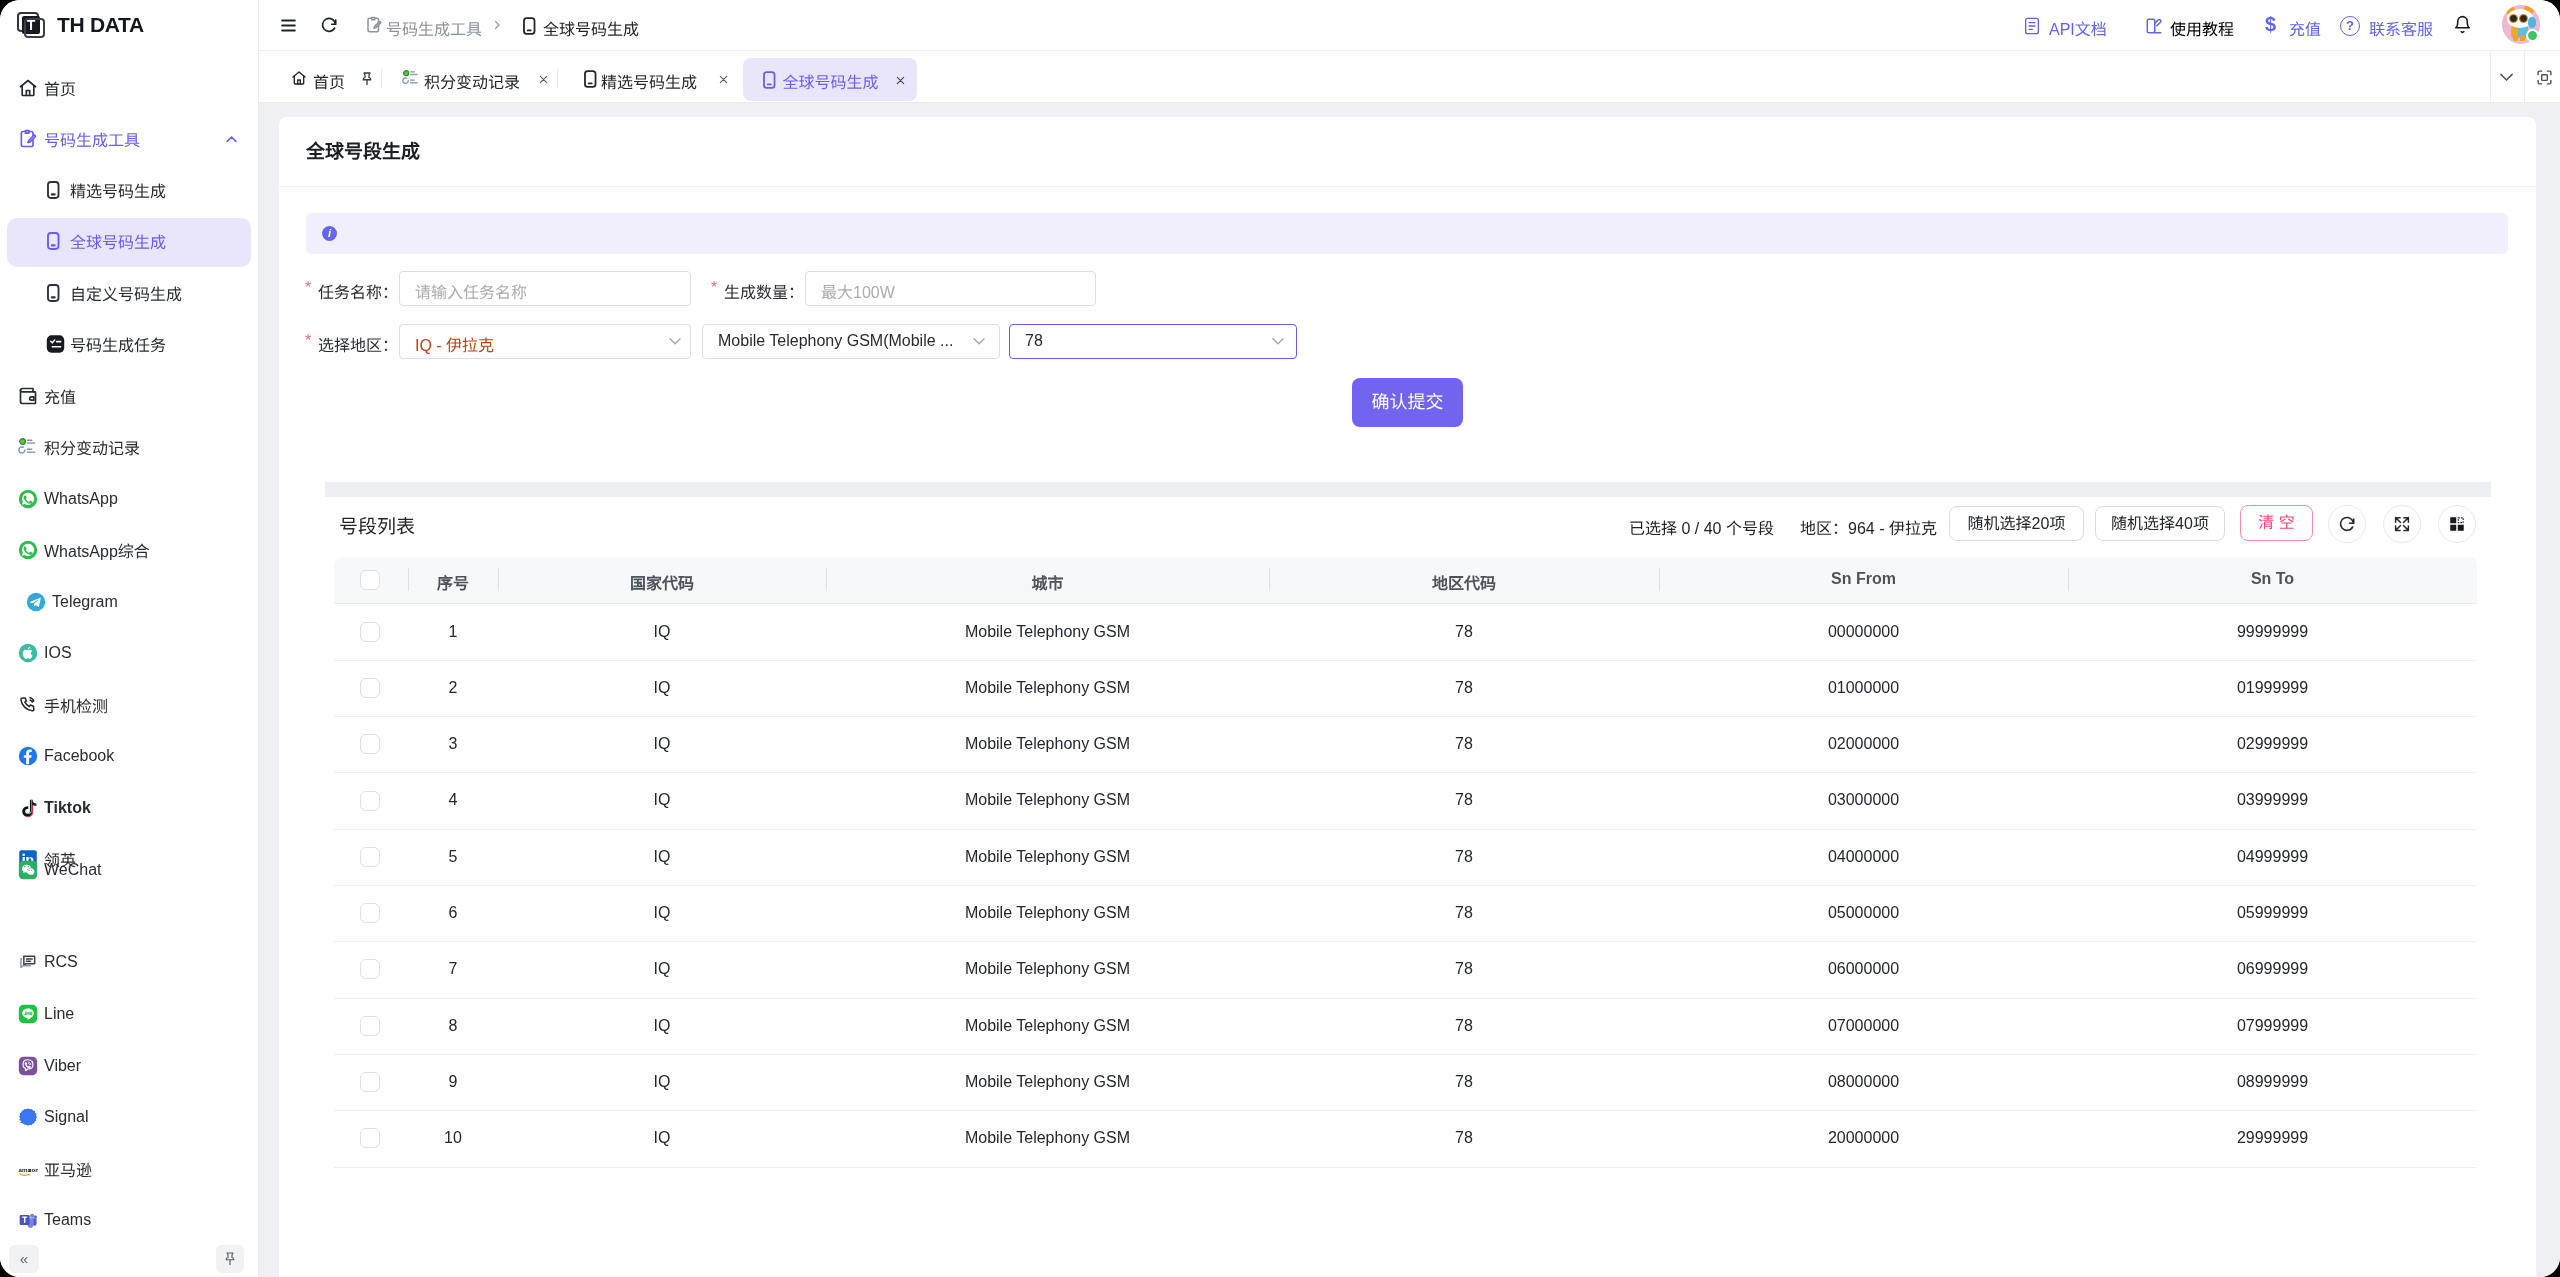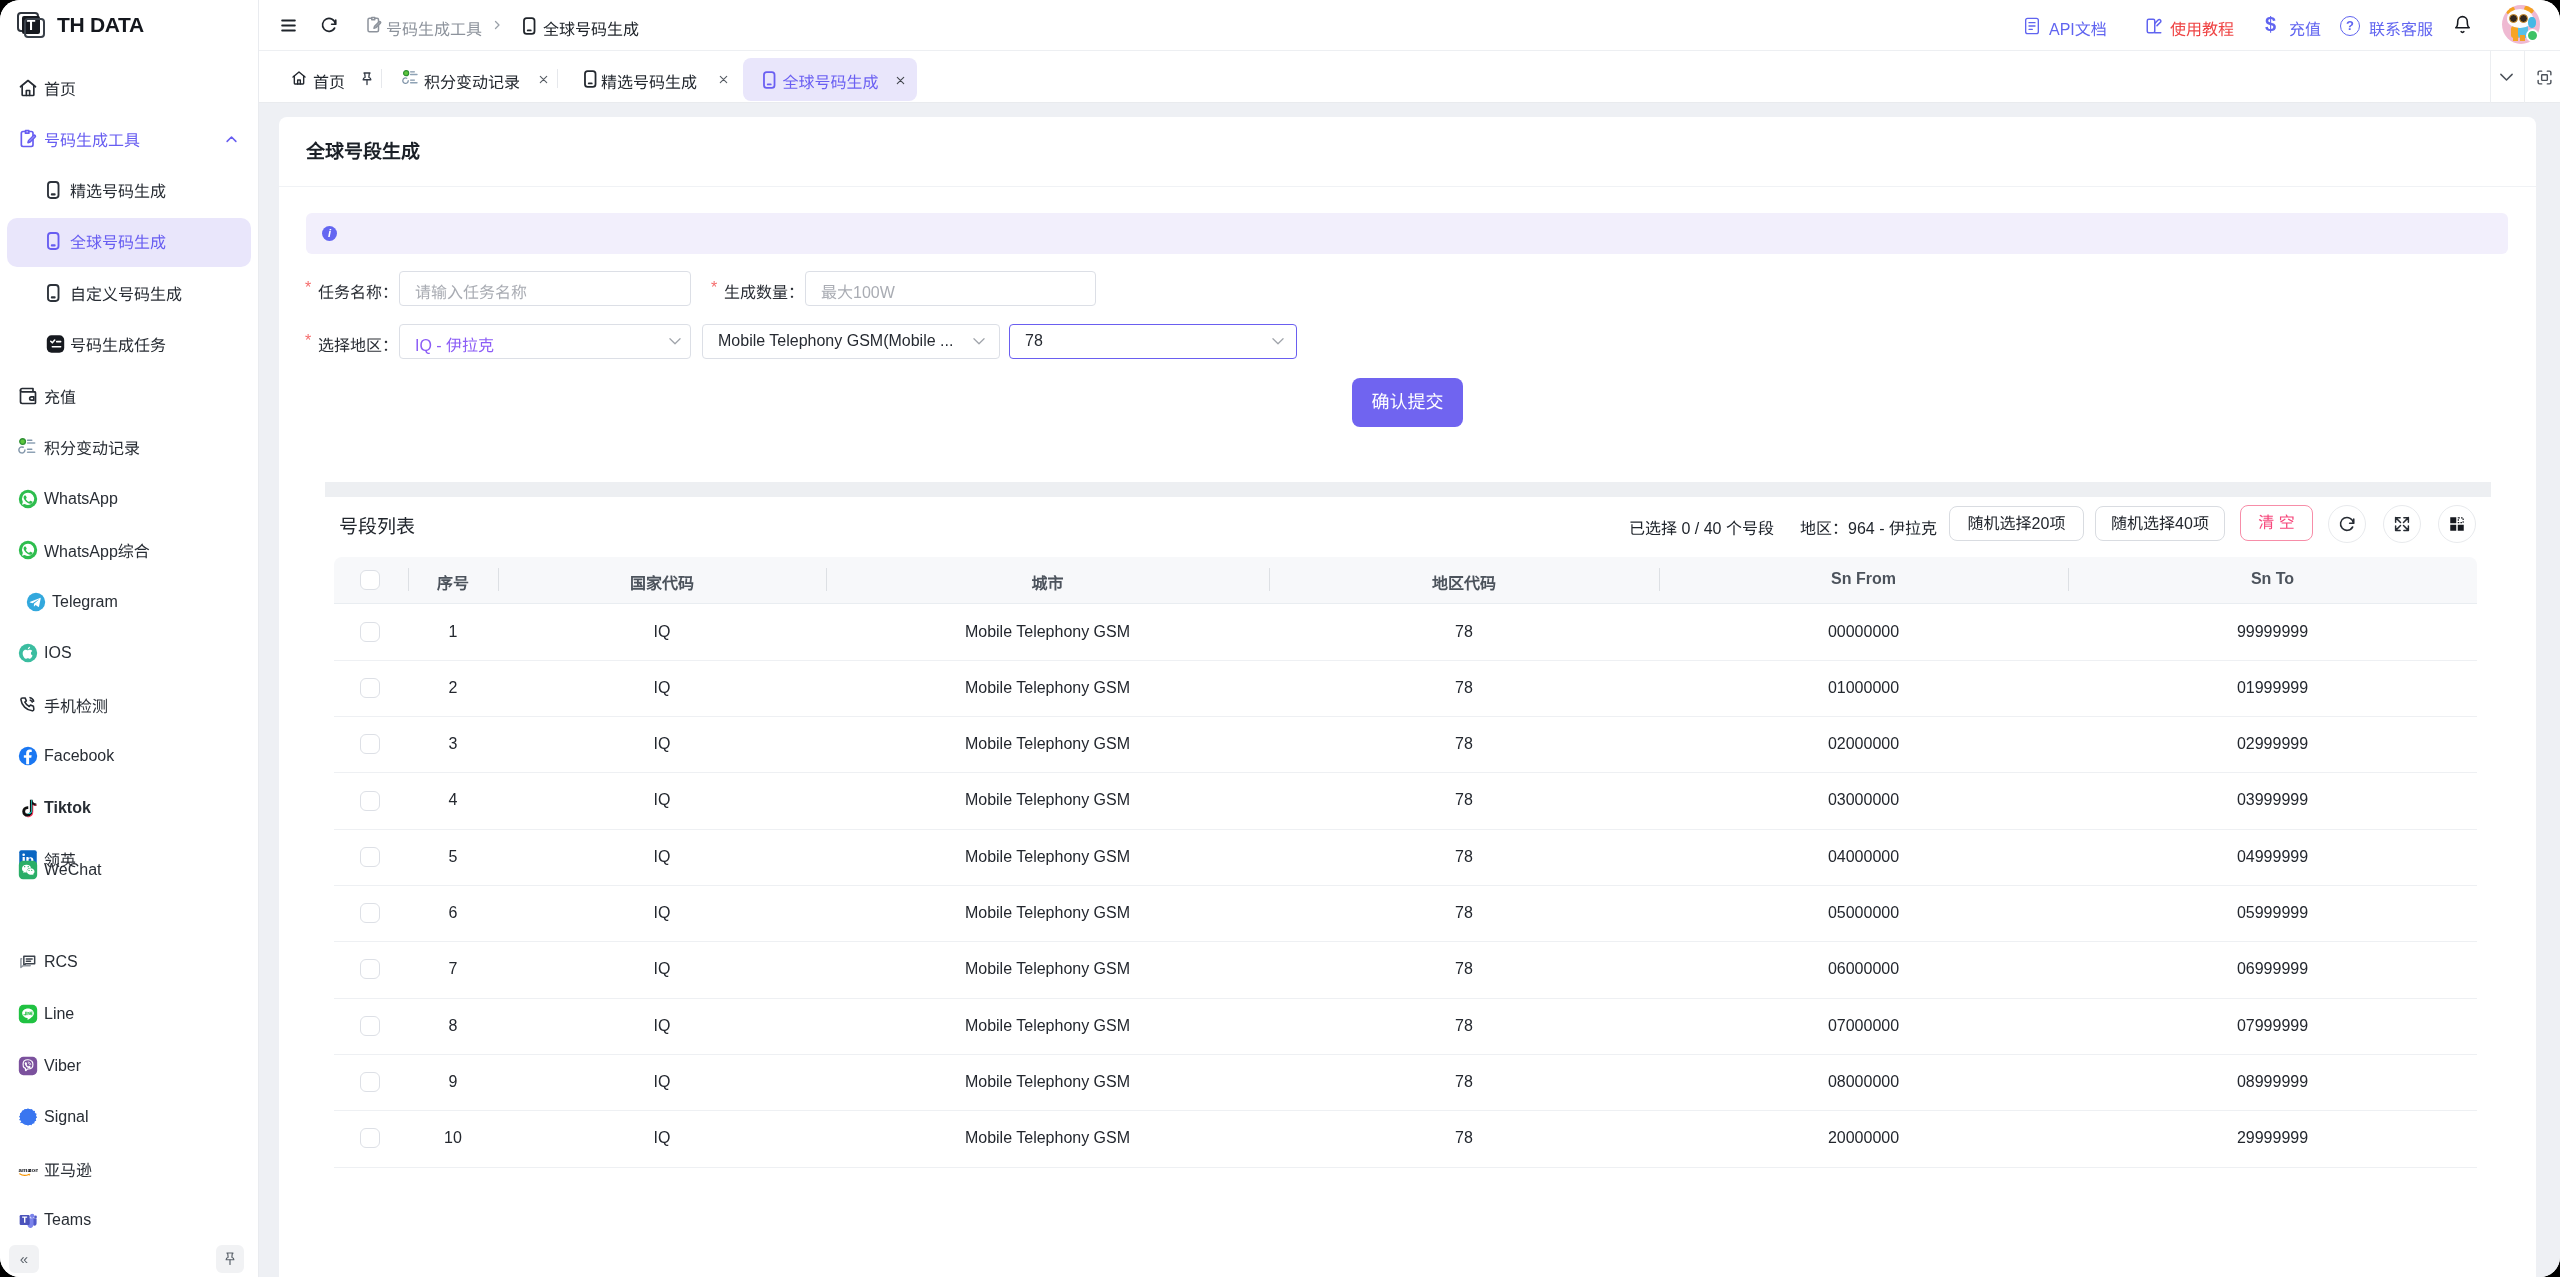--- a/index.html
+++ b/index.html
@@ -46,21 +46,21 @@
       <div class="abs" style="left:120px;top:153.5px;width:292px;height:35px;border:1px solid #dcdfe6;border-radius:4px;"></div>
       <span class="txt" style="left:136px;top:162px;font-size:16px;color:#a9acb3;">请输入任务名称</span>
       <span class="txt" style="left:432px;top:162px;font-size:16px;color:#f56c6c;">*</span>
       <span class="txt" style="left:445px;top:162px;font-size:16px;color:#2a2e35;">生成数量：</span>
       <div class="abs" style="left:526px;top:153.5px;width:291px;height:35px;border:1px solid #dcdfe6;border-radius:4px;"></div>
       <span class="txt" style="left:542px;top:162px;font-size:16px;color:#a9acb3;">最大100W</span>
 
       <span class="txt" style="left:26px;top:215px;font-size:16px;color:#f56c6c;">*</span>
       <span class="txt" style="left:39px;top:215px;font-size:16px;color:#2a2e35;">选择地区：</span>
       <div class="abs" style="left:120px;top:206.5px;width:292px;height:35px;border:1px solid #dcdfe6;border-radius:4px;"></div>
-      <span class="txt" style="left:136px;top:215px;font-size:16px;color:#8b5cf6;">IQ - 伊拉克</span>
+      <span class="txt" style="left:136px;top:215px;font-size:16px;color:#c2410c;">IQ - 伊拉克</span>
       <svg class="abs" style="left:389px;top:220px;width:14px;height:9px;" viewBox="0 0 24 16" fill="none" stroke="#a0a4ab" stroke-width="2.2" stroke-linecap="round" stroke-linejoin="round">
           <path d="M3 3l9 9 9-9"></path>
         </svg>
       <div class="abs" style="left:423px;top:206.5px;width:298px;height:35px;border:1px solid #dcdfe6;border-radius:4px;"></div>
       <span class="txt" style="left:439px;top:215px;font-size:16px;color:#262a31;">Mobile Telephony GSM(Mobile ...</span>
       <svg class="abs" style="left:693px;top:220px;width:14px;height:9px;" viewBox="0 0 24 16" fill="none" stroke="#a0a4ab" stroke-width="2.2" stroke-linecap="round" stroke-linejoin="round">
           <path d="M3 3l9 9 9-9"></path>
         </svg>
       <div class="abs" style="left:730px;top:206.5px;width:288px;height:35px;border:1.5px solid #6a5ef0;border-radius:4px;"></div>
       <span class="txt" style="left:746px;top:215px;font-size:16px;color:#262a31;">78</span>
@@ -425,21 +425,21 @@
 
     <svg class="abs" style="left:1765px;top:16.5px;width:16px;height:18px;" viewBox="0 0 24 26" fill="none" stroke="#6064f0" stroke-width="2" stroke-linecap="round" stroke-linejoin="round">
         <rect x="2.5" y="1.5" width="19" height="23" rx="3"></rect>
         <path d="M7.5 8h9M7.5 13h9M7.5 18h5"></path>
       </svg>
     <span class="txt" style="left:1790px;top:16px;font-size:16px;color:#6064f0;">API文档</span>
     <svg class="abs" style="left:1886px;top:16.5px;width:18px;height:18px;" viewBox="0 0 24 24" fill="none" stroke="#6064f0" stroke-width="2" stroke-linecap="round" stroke-linejoin="round">
         <rect x="3" y="3" width="10" height="18" rx="2"></rect>
         <path d="M13 8.5 17.5 4a2.1 2.1 0 0 1 3 3L16 11.5M13 21h8"></path>
       </svg>
-    <span class="txt" style="left:1911px;top:16px;font-size:16px;color:#ef4444;">使用教程</span>
+    <span class="txt" style="left:1911px;top:16px;font-size:16px;color:#000000;">使用教程</span>
     <span class="txt" style="left:2006px;top:13px;font-size:20px;font-weight:bold;color:#6064f0;">$</span>
     <span class="txt" style="left:2030px;top:16px;font-size:16px;color:#6064f0;">充值</span>
     <div class="abs" style="left:2081px;top:15.5px;width:20px;height:20px;border:1.8px solid #6064f0;border-radius:50%;color:#6064f0;font-size:13px;font-weight:bold;text-align:center;line-height:17px;">?</div>
     <span class="txt" style="left:2110px;top:16px;font-size:16px;color:#6064f0;">联系客服</span>
     <svg class="abs" style="left:2194px;top:14px;width:19px;height:21px;" viewBox="0 0 24 24" fill="none" stroke="#16191f" stroke-width="2" stroke-linecap="round" stroke-linejoin="round">
         <path d="M18 8a6 6 0 0 0-12 0c0 7-2.5 8-2.5 8h17S18 15 18 8"></path>
         <path d="M10.3 21a2 2 0 0 0 3.4 0"></path>
       </svg>
 
     <div class="abs" style="left:2243px;top:5px;width:38px;height:39px;border-radius:50%;background:#efb9d2;overflow:hidden;">

